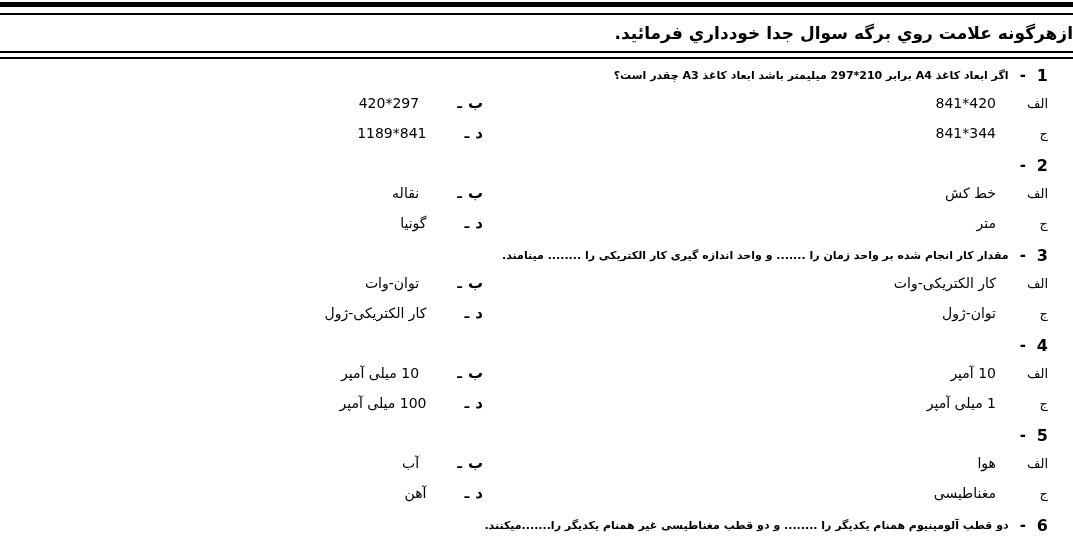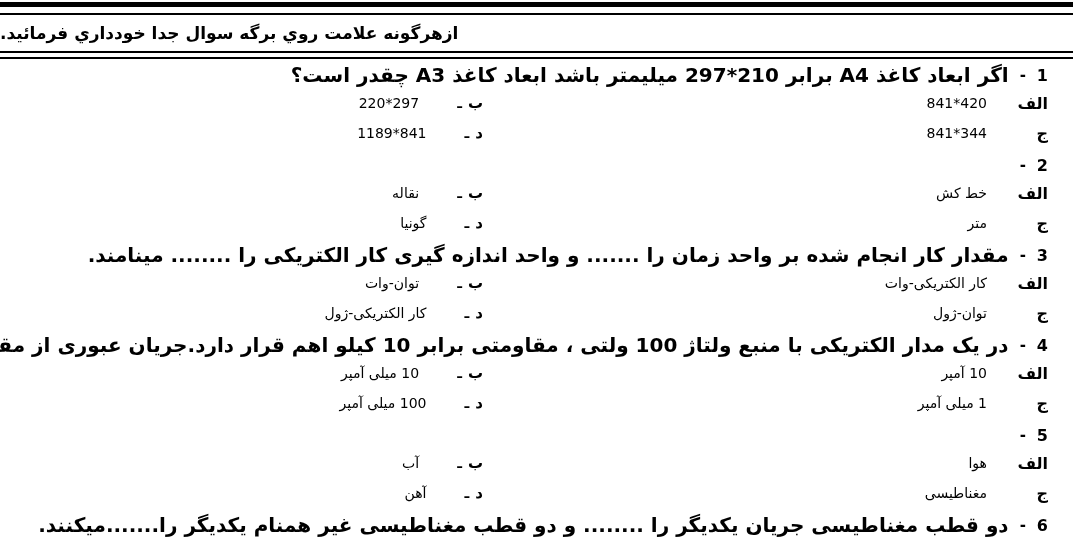--- a/index.html
+++ b/index.html
@@ -18,21 +18,21 @@
   .rule { background: #000000; width: 100%; }
   .rule-top-thick { height: 5px; margin-top: 2px; }
   .rule-top-thin  { height: 2px; margin-top: 6px; }
   .rule-mid-1     { height: 2px; }
   .rule-mid-2     { height: 2px; margin-top: 4px; }
 
   .notice-band {
     height: 36px;
     display: flex;
     align-items: center;
-    justify-content: flex-end;
+    justify-content: flex-start;
   }
   .notice-text {
     font-weight: bold;
     font-size: 17px;
     letter-spacing: 0.2px;
   }
 
   .content {
     padding: 3px 25px 0 5px;
   }
@@ -40,40 +40,40 @@
   .q { height: 90px; }
 
   .q-line {
     height: 26px;
     display: flex;
     align-items: center;
     font-weight: bold;
   }
   .q-num  { font-size: 16px; }
   .q-dash { margin: 0 11px; font-size: 15px; }
-  .q-text { font-size: 20px; white-space: nowrap; }
+  .q-text { font-size: 11px; white-space: nowrap; }
 
   .opt-row {
     height: 30px;
     display: flex;
     align-items: center;
     font-size: 14px;
   }
   .col-a {
     width: 565px;
     flex: 0 0 565px;
     display: flex;
     align-items: center;
   }
   .col-a .opt-label {
     width: 26px;
-    font-weight: bold;
-    font-size: 16px;
-  }
-  .col-a .opt-text { margin-right: 35px; white-space: nowrap; }
+    font-weight: normal;
+    font-size: 13px;
+  }
+  .col-a .opt-text { margin-right: 26px; white-space: nowrap; }
 
   .col-b {
     flex: 1 1 auto;
     display: flex;
     align-items: center;
   }
   .col-b .opt-label { font-weight: bold; font-size: 15px; }
   .col-b .opt-dash  { margin-right: 6px; font-weight: bold; font-size: 14px; }
   .col-b .opt-text  { margin-right: 38px; white-space: nowrap; }
 </style>
@@ -99,21 +99,21 @@
       <span class="q-text">اگر ابعاد كاغذ A4 برابر 210*297 میلیمتر باشد ابعاد كاغذ A3 چقدر است؟</span>
     </div>
     <div class="opt-row">
       <div class="col-a">
         <span class="opt-label">الف</span>
         <span class="opt-text">420*841</span>
       </div>
       <div class="col-b">
         <span class="opt-label">ب</span>
         <span class="opt-dash">ـ</span>
-        <span class="opt-text">297*220</span>
+        <span class="opt-text">297*420</span>
       </div>
     </div>
     <div class="opt-row">
       <div class="col-a">
         <span class="opt-label">ج</span>
         <span class="opt-text">344*841</span>
       </div>
       <div class="col-b">
         <span class="opt-label">د</span>
         <span class="opt-dash">ـ</span>
@@ -178,21 +178,20 @@
         <span class="opt-dash">ـ</span>
         <span class="opt-text">كار الكتریكی-ژول</span>
       </div>
     </div>
   </div>
 
   <div class="q">
     <div class="q-line">
       <span class="q-num">4</span>
       <span class="q-dash">-</span>
-      <span class="q-text">در یک مدار الكتریكی با منبع ولتاژ 100 ولتی ، مقاومتی برابر 10 كیلو اهم قرار دارد.جریان عبوری از مقاومت چند آمپر است؟</span>
     </div>
     <div class="opt-row">
       <div class="col-a">
         <span class="opt-label">الف</span>
         <span class="opt-text">10 آمپر</span>
       </div>
       <div class="col-b">
         <span class="opt-label">ب</span>
         <span class="opt-dash">ـ</span>
         <span class="opt-text">10 میلی آمپر</span>
@@ -237,21 +236,21 @@
         <span class="opt-dash">ـ</span>
         <span class="opt-text">آهن</span>
       </div>
     </div>
   </div>
 
   <div class="q">
     <div class="q-line">
       <span class="q-num">6</span>
       <span class="q-dash">-</span>
-      <span class="q-text">دو قطب مغناطیسی جریان یكدیگر را ........ و دو قطب مغناطیسی غیر همنام یكدیگر را.......میكنند.</span>
+      <span class="q-text">دو قطب آلومینیوم همنام یكدیگر را ........ و دو قطب مغناطیسی غیر همنام یكدیگر را.......میكنند.</span>
     </div>
     <div class="opt-row">
       
       
     </div>
   </div>
 
 </div>
 
 </body></html>

